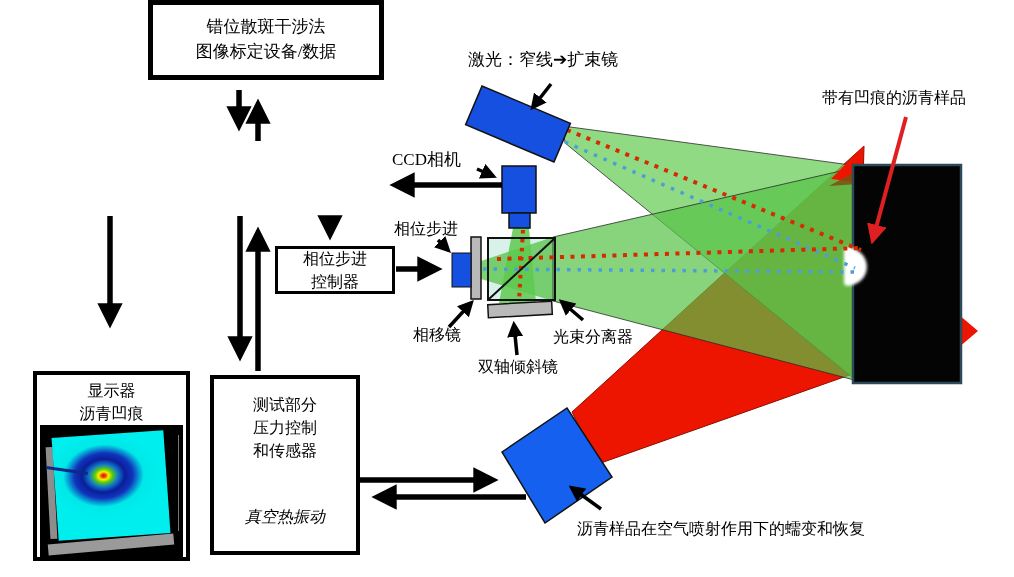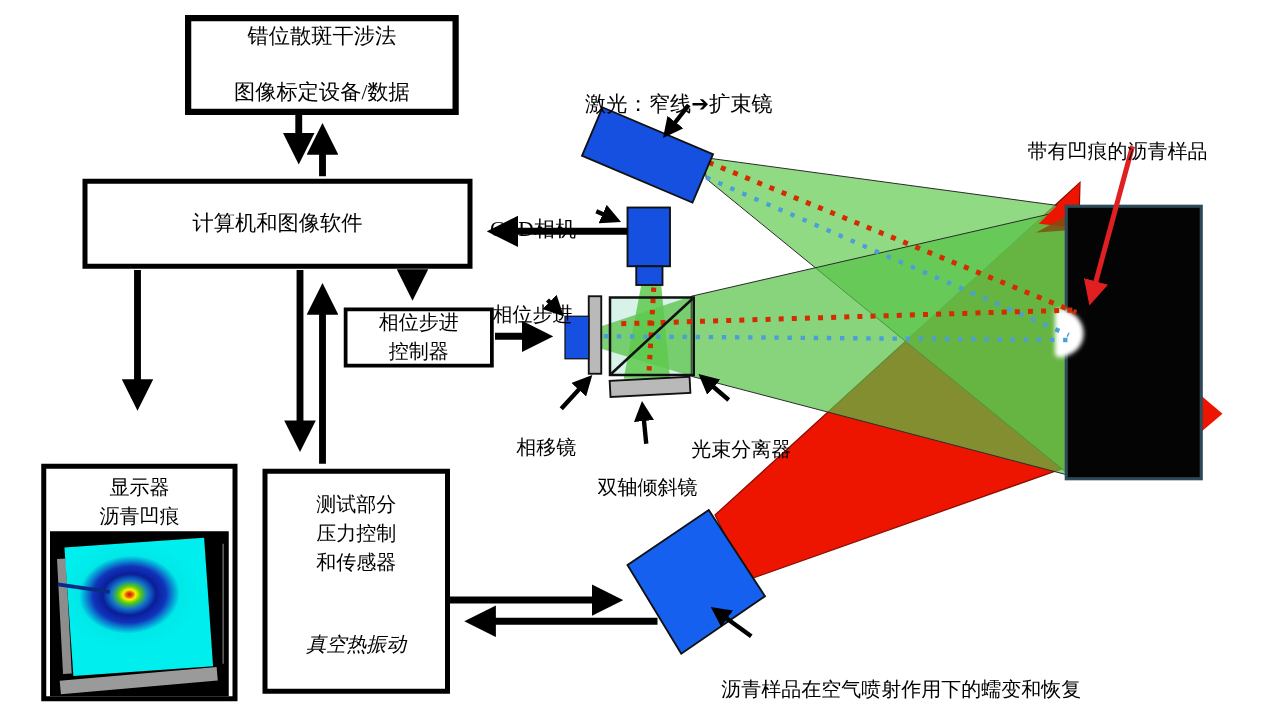--- a/index.html
+++ b/index.html
@@ -2,21 +2,21 @@
 <html><head>
 <meta charset="utf-8">
 <style>
   html,body{margin:0;padding:0;background:#fff;}
   #stage{position:relative;width:1014px;height:577px;background:#fff;overflow:hidden;
          font-family:"Liberation Serif","DejaVu Serif",serif;color:#000;}
   #beams{position:absolute;left:0;top:0;}
   .box{position:absolute;background:#fff;border:4px solid #000;display:flex;flex-direction:column;
        align-items:center;justify-content:center;text-align:center;box-sizing:border-box;}
   .box div{line-height:1.45;}
-  .lbl{position:absolute;white-space:nowrap;line-height:1.2;margin-top:24px;}
+  .lbl{position:absolute;white-space:nowrap;line-height:1.2;}
   .f16{font-size:16px;} .f17{font-size:17px;}
   
   #monitorBox{left:33px;top:343px;width:157px;height:190px;border-width:4px;justify-content:flex-start;margin-top:28px;}
   #monitorHead{padding-top:4px;font-size:16px;}
   #screen{position:absolute;left:3px;top:50px;width:143px;height:132px;background:#000;}
   #surface{position:absolute;left:15px;top:9px;width:112px;height:103px;transform:rotate(-4deg);
     background:radial-gradient(ellipse 50% 42% at 44% 40%,
       #cc1100 0%, #ee6600 5%, #ffee00 9%, #55cc11 16%, #1177cc 26%,
       #0a1e99 38%, #1133bb 52%, #00e8e8 72%, #00eeee 100%);}
   #tail{position:absolute;left:6px;top:44px;width:42px;height:3px;background:#0a2a88;transform:rotate(8deg);}
@@ -96,28 +96,25 @@
       <line x1="438" y1="240" x2="448" y2="250" marker-end="url(#ah)"></line>
       <line x1="449" y1="327" x2="471" y2="303" marker-end="url(#ah)"></line>
       <line x1="583" y1="320" x2="562" y2="302" marker-end="url(#ah)"></line>
       <line x1="517" y1="355" x2="514" y2="325" marker-end="url(#ah)"></line>
       <line x1="551" y1="84" x2="533" y2="107" marker-end="url(#ah)"></line>
       <line x1="601" y1="509" x2="572" y2="488" marker-end="url(#ah)"></line>
     </g>
     <line x1="906" y1="117" x2="873" y2="239" stroke="#e02020" stroke-width="4" marker-end="url(#ahr)"></line>
   </svg>
 
-  <div class="box f17" style="left:148px;top:12px;width:219px;height:80px;border-width:5px;justify-content:space-between;">
+  <div class="box f17" style="left:148px;top:0;width:236px;height:80px;border-width:5px;">
     <div>错位散斑干涉法</div>
     <div>图像标定设备/数据</div>
   </div>
 
-  <div class="box f17" style="left:66px;top:143px;width:312px;height:72px;border-width:4px;">
-    <div>计算机和图像软件</div>
-  </div>
 
   <div class="box f16" style="left:275px;top:246px;width:120px;height:48px;border-width:3px;">
     <div>相位步进</div>
     <div>控制器</div>
   </div>
 
   <div class="box" id="monitorBox">
     <div id="monitorHead">
       <div>显示器</div>
       <div>沥青凹痕</div>

